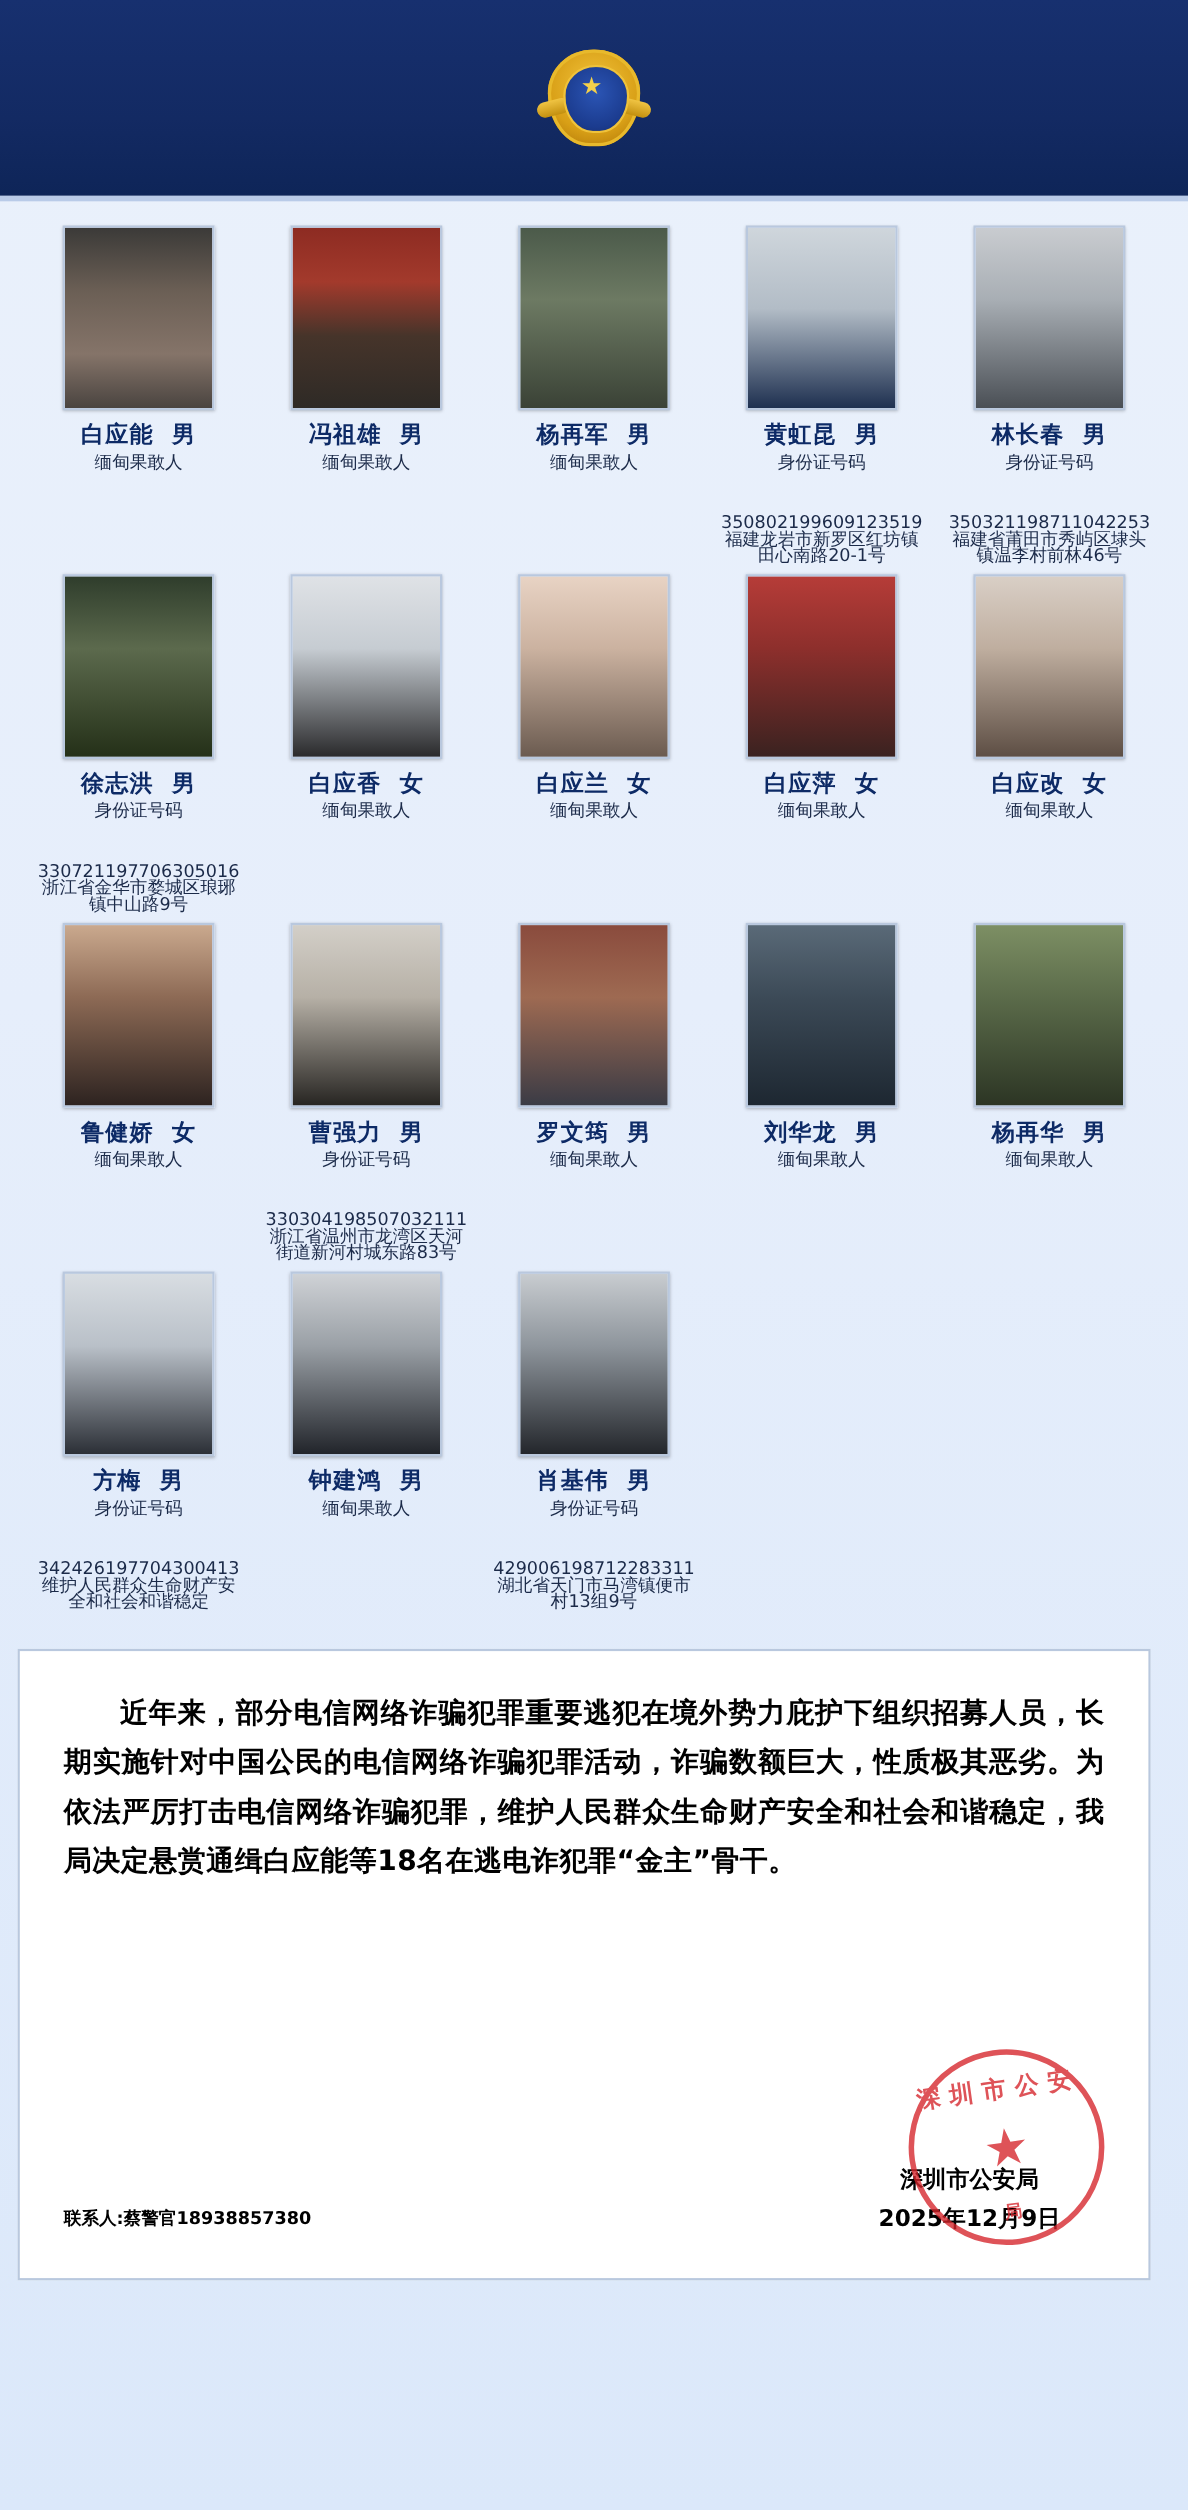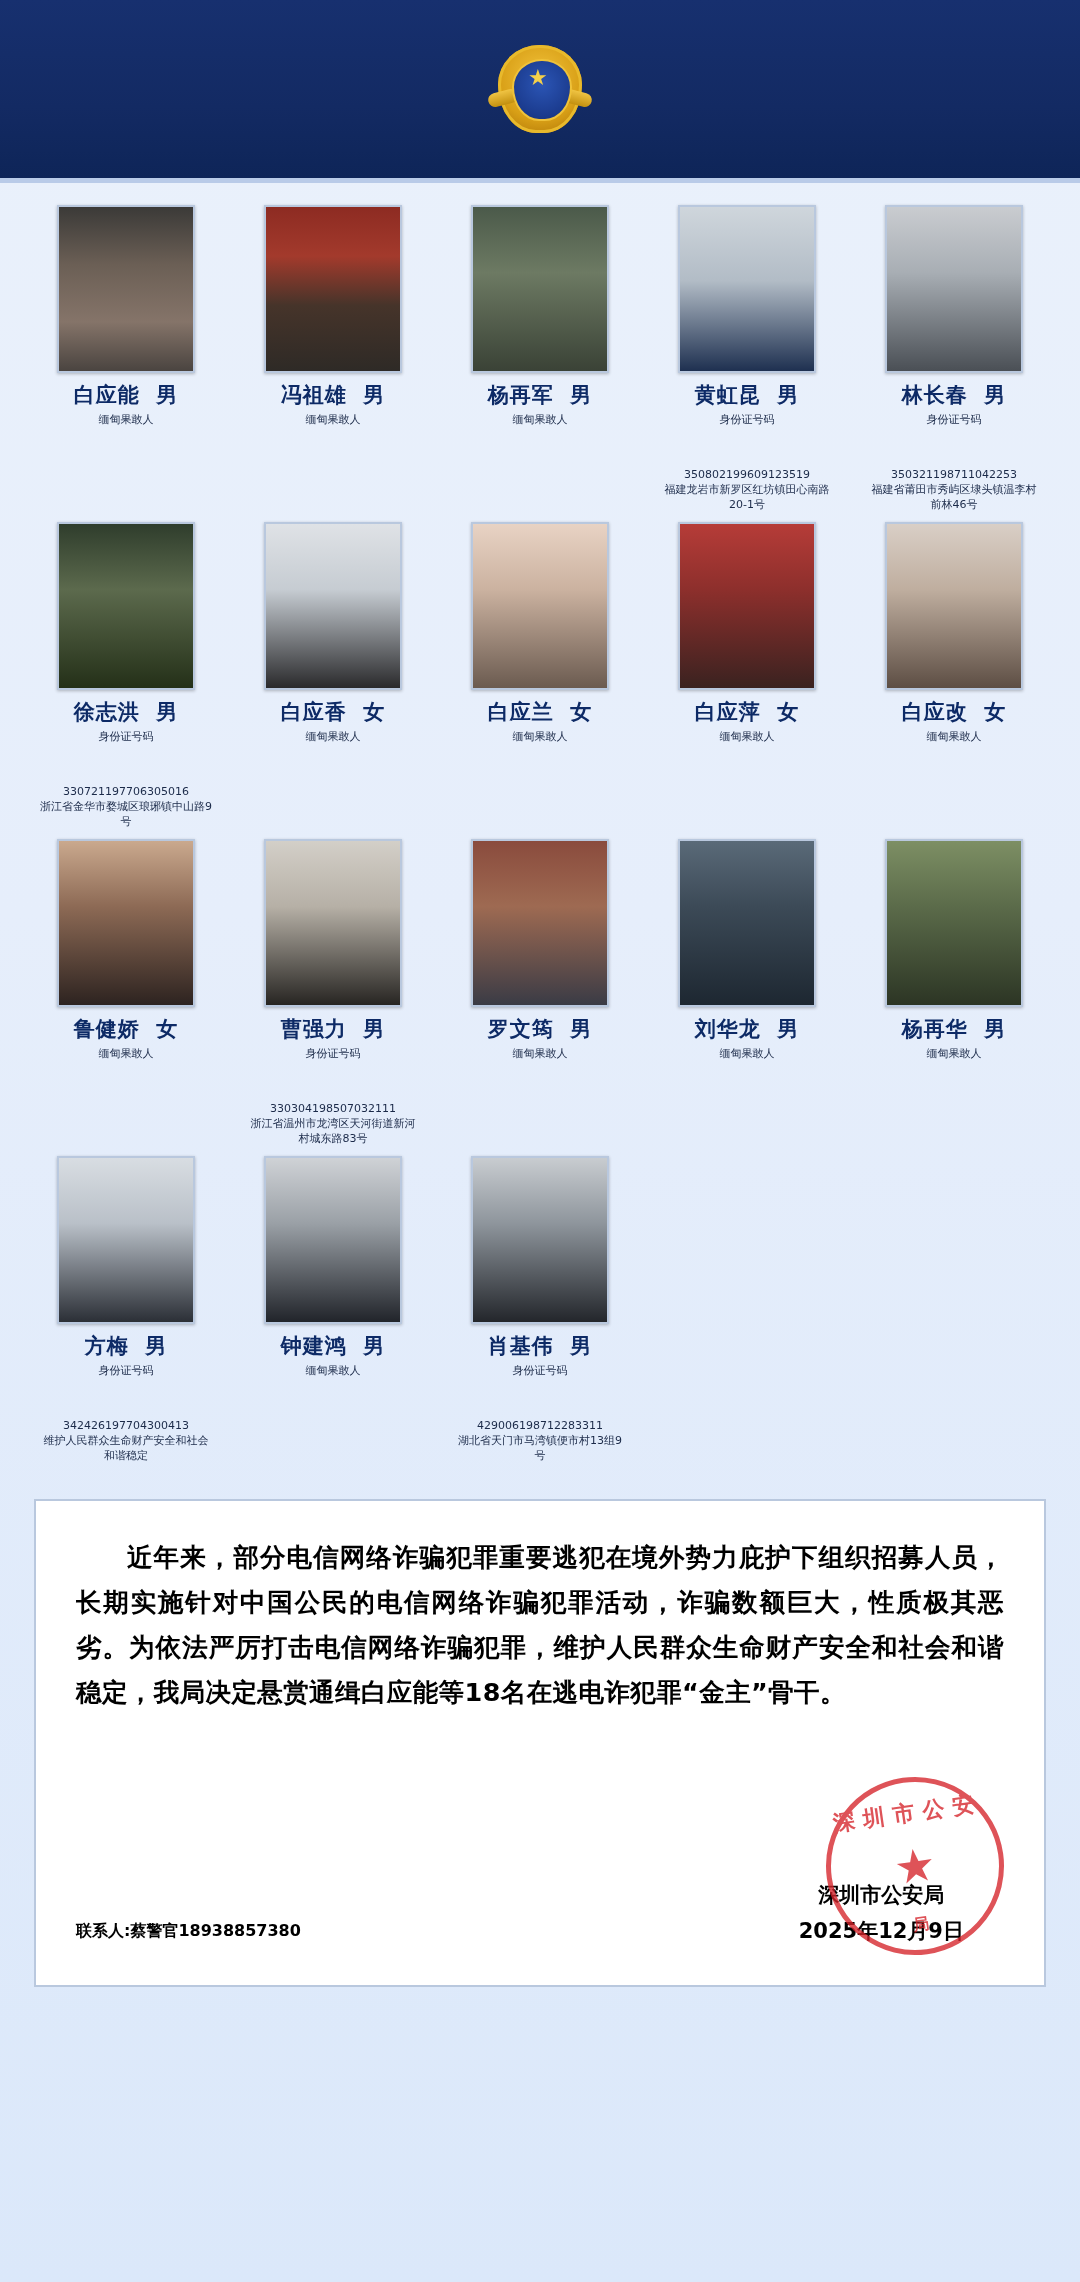--- a/index.html
+++ b/index.html
@@ -114,38 +114,38 @@
     margin-top: 8px;
     font-size: 21px;
     font-weight: bold;
     color: #0d2a66;
     letter-spacing: 1px;
     white-space: nowrap;
     font-family: "DejaVu Sans", "Liberation Sans", sans-serif;
   }
   .detail {
     margin-top: 3px;
-    font-size: 11px;
+    font-size: 16px;
     line-height: 15px;
     color: #1b2a49;
     text-align: center;
     font-family: "DejaVu Sans", "Liberation Sans", sans-serif;
   }
   .detail .idlabel { display: block; }
   .detail .idnum { display: block; margin-top: 40px; }
   .detail .addr { display: block; }
 
   
   .notice {
-    margin: 18px 34px 20px 34px;
+    margin: 18px 34px 20px 16px;
     background: #ffffff;
     border: 2px solid #b9c8de;
     padding: 34px 40px 39px 40px;
     position: relative;
-    height: 488px;
+    height: 574px;
     box-sizing: border-box;
   }
   .notice p {
     margin: 0 0 4px 0;
     font-size: 25.5px;
     line-height: 45px;
     color: #000000;
     text-align: justify;
     text-indent: 2em;
     font-family: "DejaVu Sans", "Liberation Sans", sans-serif;

